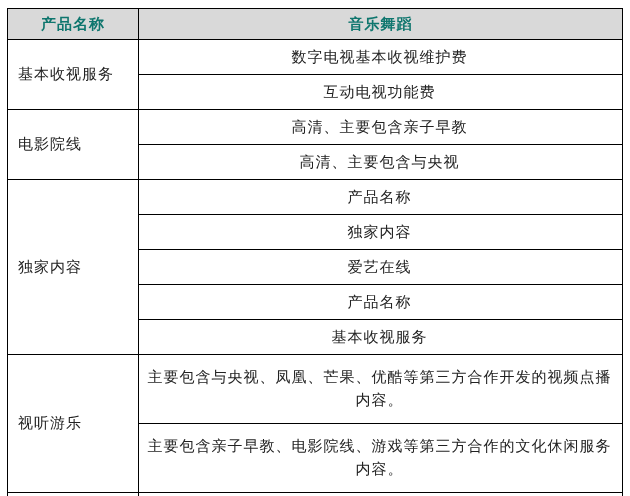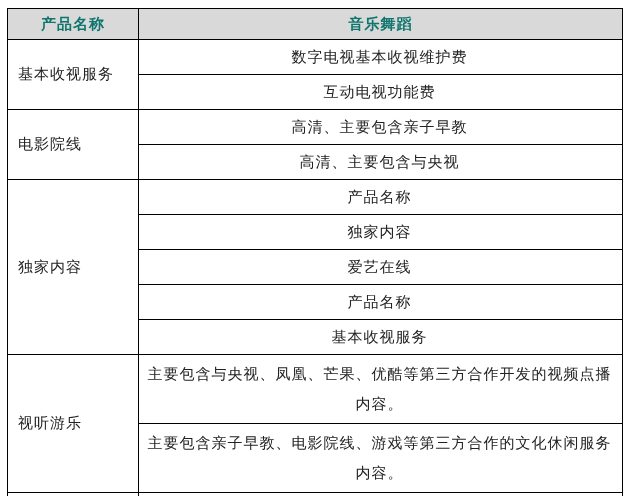--- a/index.html
+++ b/index.html
@@ -50,21 +50,21 @@
     text-align: left;
     margin-top: 24px;
   }
   td.item-cell {
     padding: 2px 10px 2px 8px;
     height: 30px;
     text-align: center;
   }
   tr.row-tall td.item-cell {
     height: 60px;
-    line-height: 30px;
+    line-height: 23px;
     padding-top: 4px;
     padding-bottom: 4px;
   }
 </style>
 </head>
 <body>
 
 <div class="doc-canvas">
   <table class="product-table">
     <colgroup>

